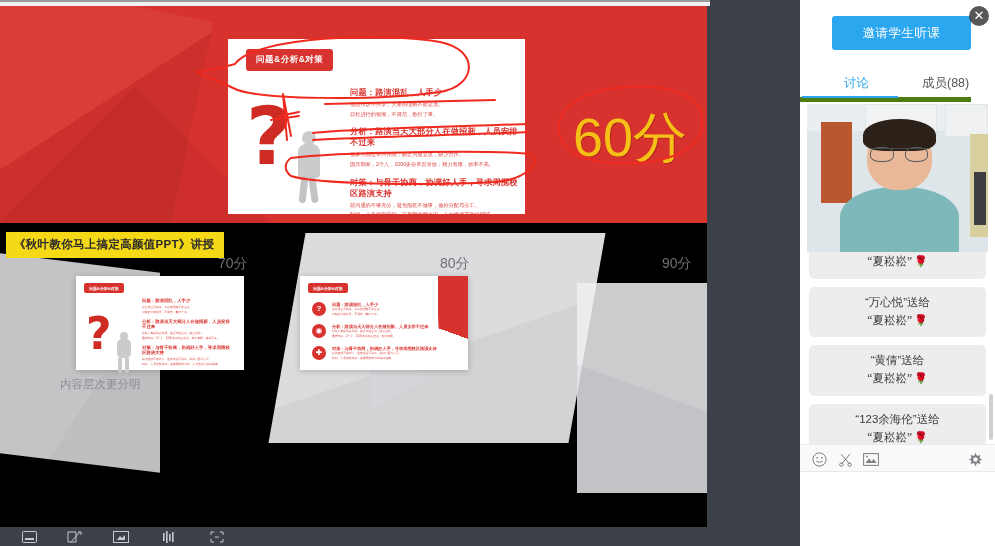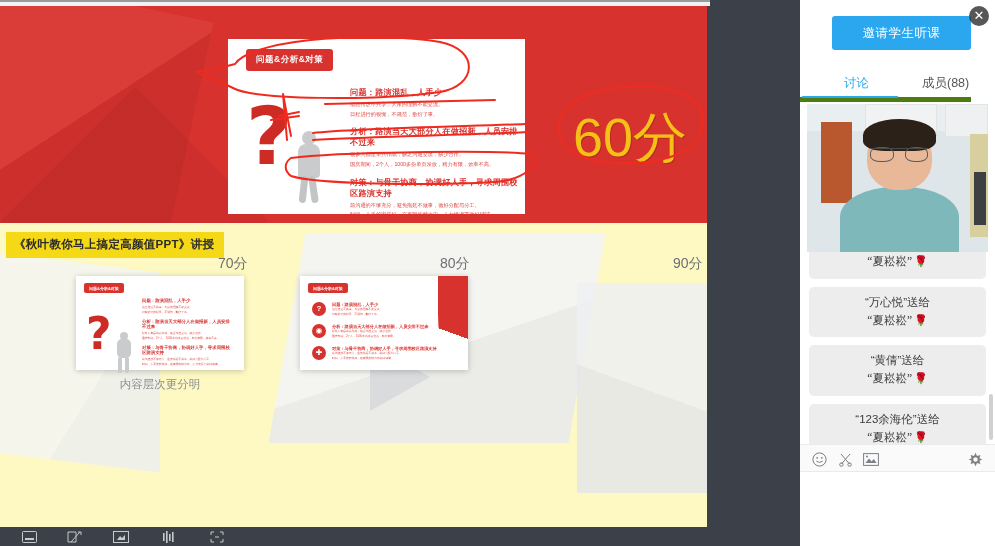--- a/index.html
+++ b/index.html
@@ -100,21 +100,21 @@
   .txtcol { position:absolute; left: 122px; top: 48px; width: 168px; }
   .tline { font-size: 8.2px; font-weight: bold; color:#d8322e; margin-bottom:2px; letter-spacing:.2px;}
   .tsub { font-size: 5.2px; color:#d8322e; line-height: 1.85; margin-bottom: 7px; opacity:.92;}
 
   
   .ann { position:absolute; z-index: 8; pointer-events:none; }
 
   
   .lower {
     position: absolute; left: 0; top: 217px; width: 707px; height: 304px;
-    background: #fef9c3; overflow: hidden;
+    background: #000000; overflow: hidden;
   }
   .lower:before {
     content:""; position:absolute; right: 120px; top: 10px; width: 300px; height: 210px;
     background: linear-gradient(160deg, #f3f4f6 0 55%, #e9eaec 55% 100%);
     transform: skewX(-10deg); opacity:.9;
   }
   .lower .tri1 {
     position:absolute; left: 370px; top: 120px; width: 0; height:0;
     border-left: 60px solid #d3d5d8; border-top: 34px solid transparent; border-bottom: 34px solid transparent;
     opacity:.75;
@@ -136,21 +136,21 @@
   }
   .scorelbl {
     position: absolute; z-index: 5; color:#6d6f73; font-size: 14px; font-weight: 500;
   }
   .thumb {
     position:absolute; z-index: 5; background:#fff;
     box-shadow: 0 1px 6px rgba(0,0,0,.22);
   }
   .cap {
     position:absolute; z-index: 6; color:#8b8d91; font-size: 11.5px;
-    text-align:center; line-height: 1.5; width: 200px;
+    text-align:left; line-height: 1.5; width: 200px;
   }
 
   
   .m1tag{position:absolute;left:8px;top:7px;background:#d8322e;color:#fff;font-size:4px;font-weight:bold;padding:2.5px 5px;border-radius:2px;}
   .m1q{position:absolute;left:10px;top:40px;font-size:44px;color:#cf2b25;font-weight:bold;line-height:.82;font-family:"DejaVu Sans",sans-serif;}
   .m1man{position:absolute;left:38px;top:56px;width:20px;height:42px;}
   .m1man i{position:absolute;background:#c9cbcd;display:block;}
   .m1txt{position:absolute;left:66px;top:22px;width:88px;}
   .m1h{font-size:4.4px;font-weight:bold;color:#d8322e;margin-bottom:1.5px;}
   .m1p{font-size:2.8px;color:#d8322e;line-height:1.9;margin-bottom:4px;opacity:.9;}
@@ -327,21 +327,21 @@
 
     <div class="lower">
       <div class="tri2"></div>
         <div class="tri1"></div>
         <div class="tri3"></div>
 
       <div class="ybanner">《秋叶教你马上搞定高颜值PPT》讲授</div>
 
       <div class="scorelbl" style="left:218px; top:32px;">70分</div>
       <div class="scorelbl" style="left:440px; top:32px;">80分</div>
-      <div class="scorelbl" style="left:662px; top:32px;margin-left:11px;">90分</div>
+      <div class="scorelbl" style="left:662px; top:32px;">90分</div>
 
       <div class="thumb" style="left:76px; top:53px; width:168px; height:94px;">
         <div class="m1tag">问题&amp;分析&amp;对策</div>
         <div class="m1q">?</div>
         <div class="m1man">
           <i style="left:6px;top:0;width:8px;height:8px;border-radius:50%;"></i>
           <i style="left:3px;top:7px;width:14px;height:19px;border-radius:5px;"></i>
           <i style="left:4px;top:25px;width:4px;height:16px;border-radius:3px;"></i>
           <i style="left:11px;top:25px;width:4px;height:16px;border-radius:3px;"></i>
         </div>

